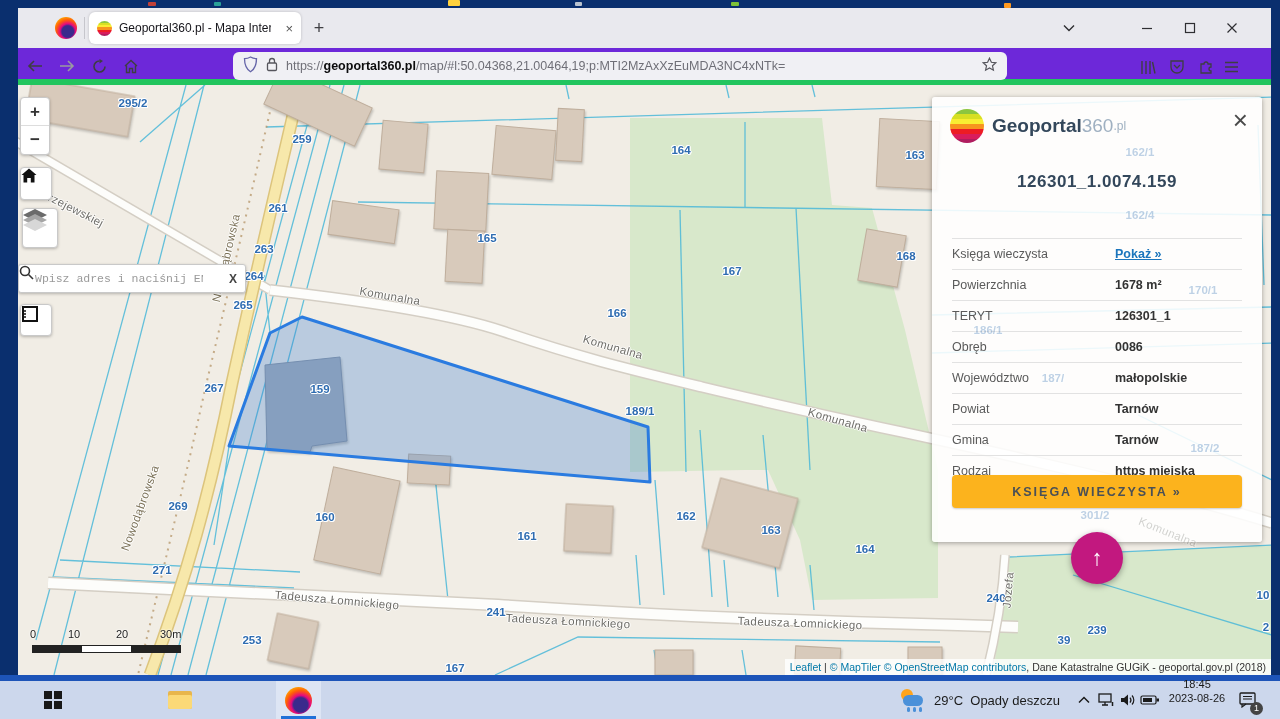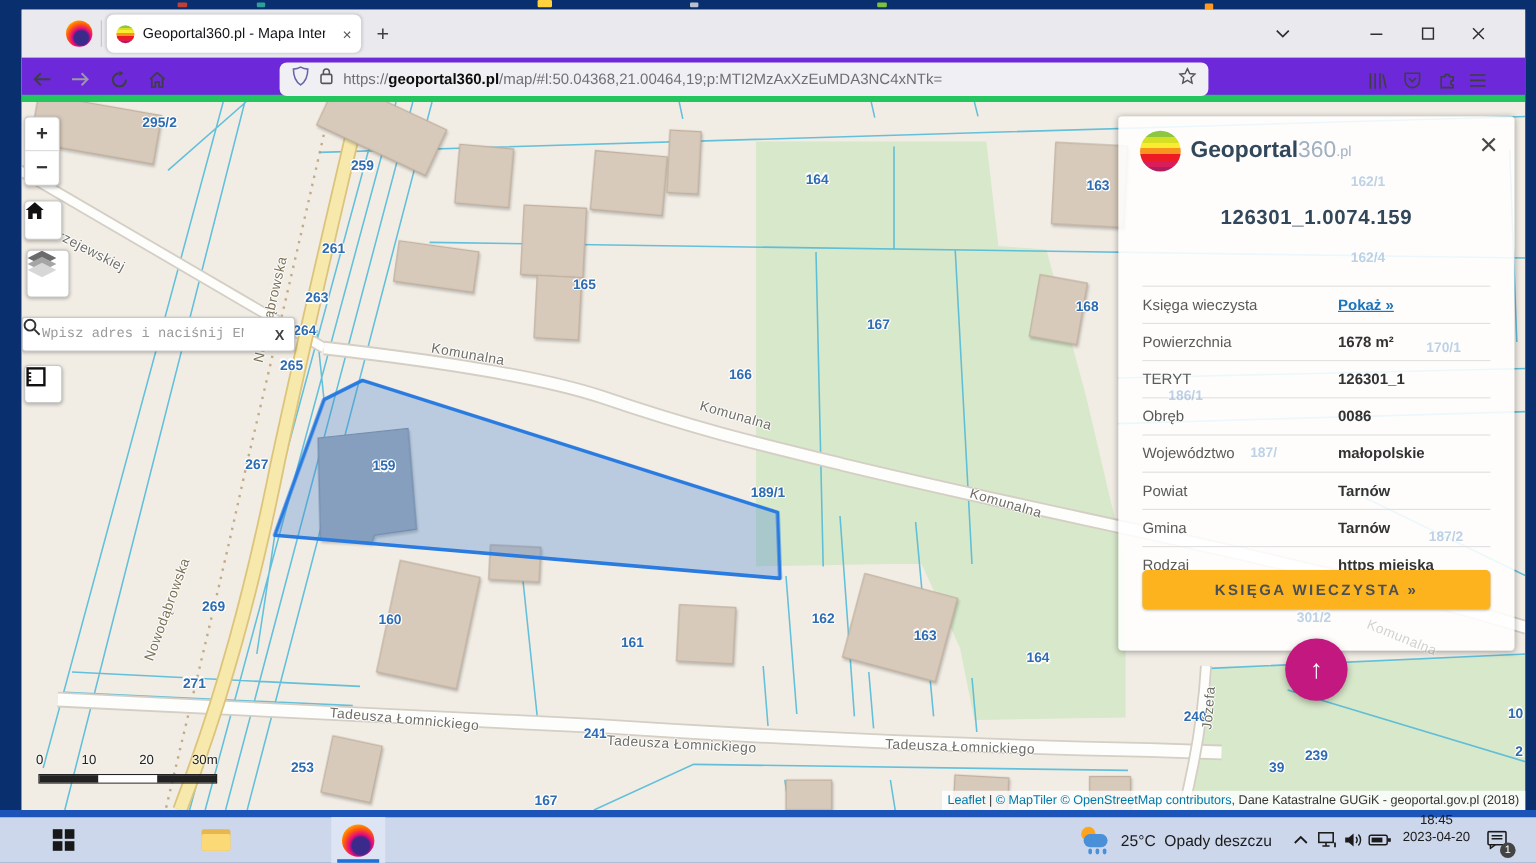--- a/index.html
+++ b/index.html
@@ -432,21 +432,21 @@
     <div class="tk-ic" style="left:896px;">
       <span class="weather">
           <span class="sun"></span>
           <span class="cloud"></span>
           <span class="d" style="left:8px;"></span>
           <span class="d" style="left:14px;"></span>
           <span class="d" style="left:20px;"></span>
         </span>
     </div>
     <div class="tk-text" style="left:934px;">
-      <span>25°C</span>&nbsp;&nbsp;<span>Opady deszczu</span>
+      <span>29°C</span>&nbsp;&nbsp;<span>Opady deszczu</span>
     </div>
     <div class="tk-ic" style="left:1068px;">
       <svg width="12" height="8" viewBox="0 0 12 8">
           <path d="M1 6.5 L6 1.5 L11 6.5" fill="none" stroke="#1b1b1b" stroke-width="1.5"></path>
         </svg>
     </div>
     <div class="tk-ic" style="left:1090px;">
       <svg width="17" height="14" viewBox="0 0 17 14">
           <rect x="1" y="1" width="12" height="8" fill="none" stroke="#1b1b1b" stroke-width="1.3"></rect>
           <path d="M4 12 H10 M7 9 V12" stroke="#1b1b1b" stroke-width="1.3"></path>
@@ -461,21 +461,21 @@
     </div>
     <div class="tk-ic" style="left:1134px;">
       <svg width="20" height="12" viewBox="0 0 20 12">
           <rect x="1" y="2" width="15" height="8" rx="1.5" fill="none" stroke="#1b1b1b" stroke-width="1.2"></rect>
           <rect x="3" y="4" width="9" height="4" fill="#1b1b1b"></rect>
           <rect x="16.5" y="4.5" width="2.5" height="3" fill="#1b1b1b"></rect>
         </svg>
     </div>
     <div class="clock">
       <span>18:45</span>
-      <span>2023-04-20</span>
+      <span>2023-08-26</span>
     </div>
     <div class="tk-ic" style="left:1232px;">
       <svg width="18" height="16" viewBox="0 0 18 16">
           <rect x="1" y="1" width="15" height="11" rx="1" fill="none" stroke="#1b1b1b" stroke-width="1.3"></rect>
           <path d="M4 4.5 H13 M4 7 H13 M3 12 L3 15 L7 12" fill="none" stroke="#1b1b1b" stroke-width="1.2"></path>
         </svg>
     </div>
   </div>
   <div class="badge">1</div>
 </div>

